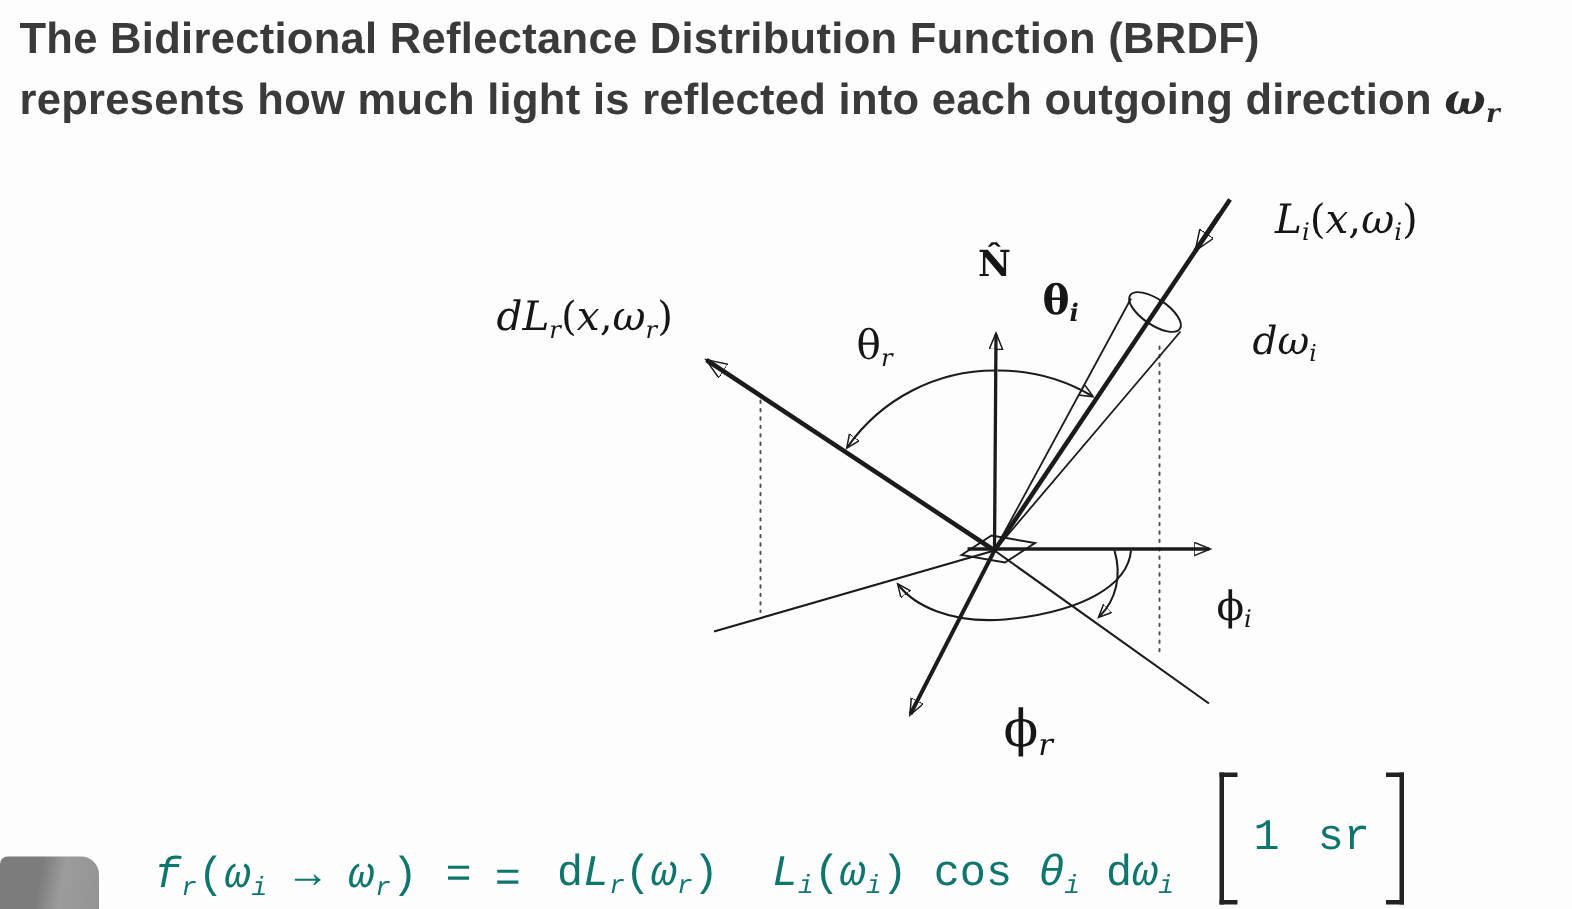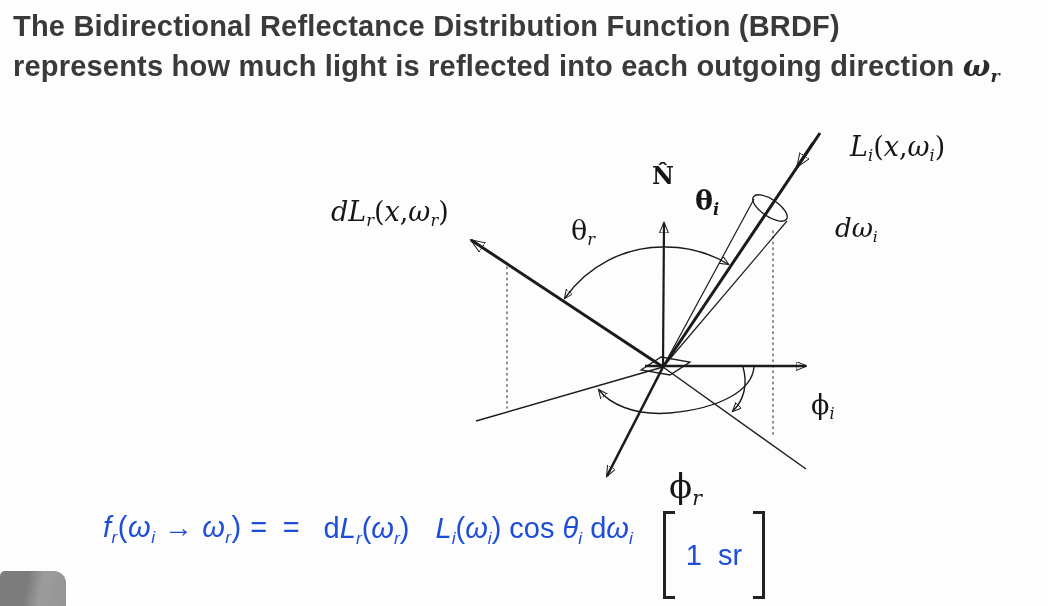--- a/index.html
+++ b/index.html
@@ -17,22 +17,22 @@
   .m-bold{font-weight:700;font-style:normal;}
   
   .dlabel{position:absolute;font-family:"DejaVu Serif",serif;color:#161616;
           font-size:26px;line-height:1.05;white-space:nowrap;}
   
   #diagram-svg{position:absolute;left:0;top:0;width:1048px;height:606px;}
   #diagram-svg path,#diagram-svg line,#diagram-svg ellipse{stroke:#1b1b1b;fill:none;}
   .dotted{stroke:#4f4f4f !important;stroke-width:1.3;stroke-dasharray:1.6 4;stroke-linecap:round;}
   
   .formula{position:absolute;left:103px;top:511px;height:92px;display:flex;
-           align-items:flex-start;gap:15px;font-family:Liberation Sans, sans-serif;
-           font-size:29px;color:#1d4ed8;}
+           align-items:flex-end;gap:15px;font-family:Liberation Mono, monospace;
+           font-size:29px;color:#0f766e;}
   .formula .lhs{letter-spacing:.5px;white-space:nowrap;}
   .frac{display:inline-block;text-align:center;}
   .frac .num,.frac .den{padding:1px 9px;line-height:1.18;white-space:nowrap;}
   .frac .bar{border-top:2.5px solid #222;height:0;margin:1px 0 2px 0;}
   .unit{display:flex;align-items:stretch;height:88px;margin-left:6px;}
   .brk{width:9px;}
   .brk-l{border-left:3px solid #222;border-top:3px solid #222;border-bottom:3px solid #222;}
   .brk-r{border-right:3px solid #222;border-top:3px solid #222;border-bottom:3px solid #222;}
   .unit-mid{display:flex;align-items:center;padding:0 7px;}
   .unit .frac .num,.unit .frac .den{padding:1px 4px;}

